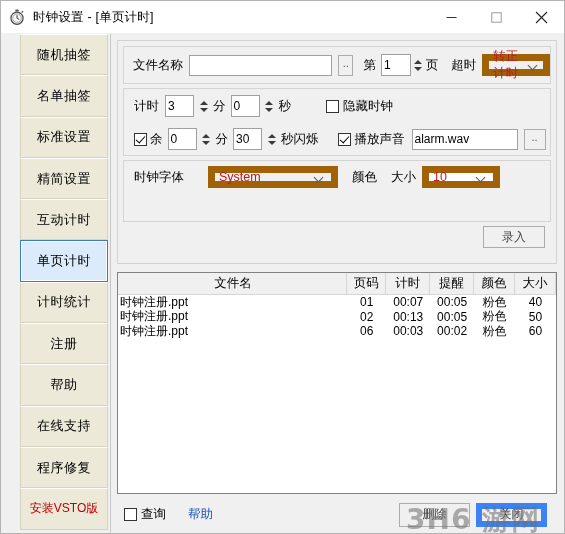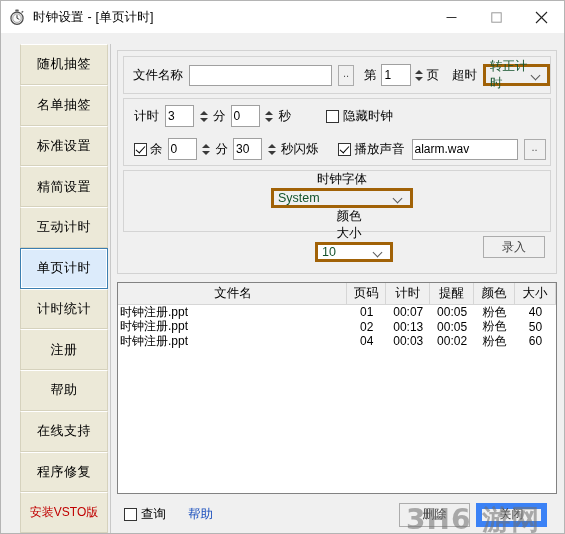--- a/index.html
+++ b/index.html
@@ -9,21 +9,21 @@
     font-family:"Liberation Sans","DejaVu Sans",sans-serif;
     font-size:12px;color:#000;
     overflow:hidden;
     -webkit-font-smoothing:none;
   }
   .window{
     position:absolute;inset:0;
     background:#f0f0f0;
     border:1px solid #b4b4b4;
     box-sizing:border-box;
-    display:flex;flex-direction:column;gap:10px;
+    display:flex;flex-direction:column;
   }
   
   .titlebar{
     height:32px;flex:0 0 32px;
     background:#ffffff;
     display:flex;align-items:center;
     border-bottom:1px solid #f0f0f0;
     position:relative;
   }
   .app-icon{
@@ -160,27 +160,27 @@
   .cb.on::after{
     content:"";position:absolute;
     left:3px;top:0px;width:4px;height:8px;
     border:solid #000;border-width:0 1.6px 1.6px 0;
     transform:rotate(42deg);
   }
 
   
   .combo{
     height:22px;
-    border:3px solid #a16207;
+    border:7px solid #a16207;
     background:#f0f0f0;
     box-sizing:border-box;
     display:flex;align-items:center;
     padding-left:4px;
     font-size:12.5px;
-    color:#14532d;
+    color:#b91c1c;
     position:relative;
     cursor:default;
   }
   .combo.white{background:#ffffff;}
   .combo .chev{
     margin-left:auto;margin-right:7px;
     width:9px;height:9px;position:relative;
   }
   .combo .chev::before{
     content:"";position:absolute;left:0;top:1px;
@@ -375,29 +375,29 @@
               </div>
             <span class="lbl">秒闪烁</span>
             <span class="cb on" style="margin-left:19px;"></span>
             <span class="lbl" style="margin-left:3px;">播放声音</span>
             <input class="txt" style="width: 106px; margin-left: 7px;" value="alarm.wav">
             <div class="btn dots" style="margin-left:6px;">..</div>
           </div>
         </div>
 
         <div class="gbox" style="height:62px;">
-          <div class="row" style="height:32px;padding-left:10px;flex-direction:column;">
+          <div class="row" style="height:32px;padding-left:10px;">
             <span class="lbl">时钟字体</span>
-            <div class="combo" style="width:142px;margin-left:0;">
+            <div class="combo" style="width:130px;margin-left:24px;">
               <span>System</span>
               <span class="chev"></span>
             </div>
             <span class="lbl" style="margin-left:14px;">颜色</span>
             <span class="lbl" style="margin-left:14px;">大小</span>
-            <div class="combo white" style="width:78px;margin-left:24px;">
+            <div class="combo white" style="width:78px;margin-left:6px;">
               <span>10</span>
               <span class="chev"></span>
             </div>
           </div>
         </div>
 
         <div class="row" style="justify-content:flex-end;padding-right:11px;margin-top:3px;">
           <div class="btn" style="width:62px;height:22px;">录入</div>
         </div>
       </div>
@@ -424,21 +424,21 @@
           <div class="lv-row">
             <span class="c-file" style="width:235px;">时钟注册.ppt</span>
             <span class="c-num" style="width:40px;">02</span>
             <span class="c-num" style="width:45px;">00:13</span>
             <span class="c-num" style="width:45px;">00:05</span>
             <span class="c-num" style="width:42px;">粉色</span>
             <span class="c-num" style="width:42px;">50</span>
           </div>
           <div class="lv-row">
             <span class="c-file" style="width:235px;">时钟注册.ppt</span>
-            <span class="c-num" style="width:40px;">04</span>
+            <span class="c-num" style="width:40px;">06</span>
             <span class="c-num" style="width:45px;">00:03</span>
             <span class="c-num" style="width:45px;">00:02</span>
             <span class="c-num" style="width:42px;">粉色</span>
             <span class="c-num" style="width:42px;">60</span>
           </div>
         </div>
       </div>
 
       <div class="bottombar">
         <span class="cb"></span>

